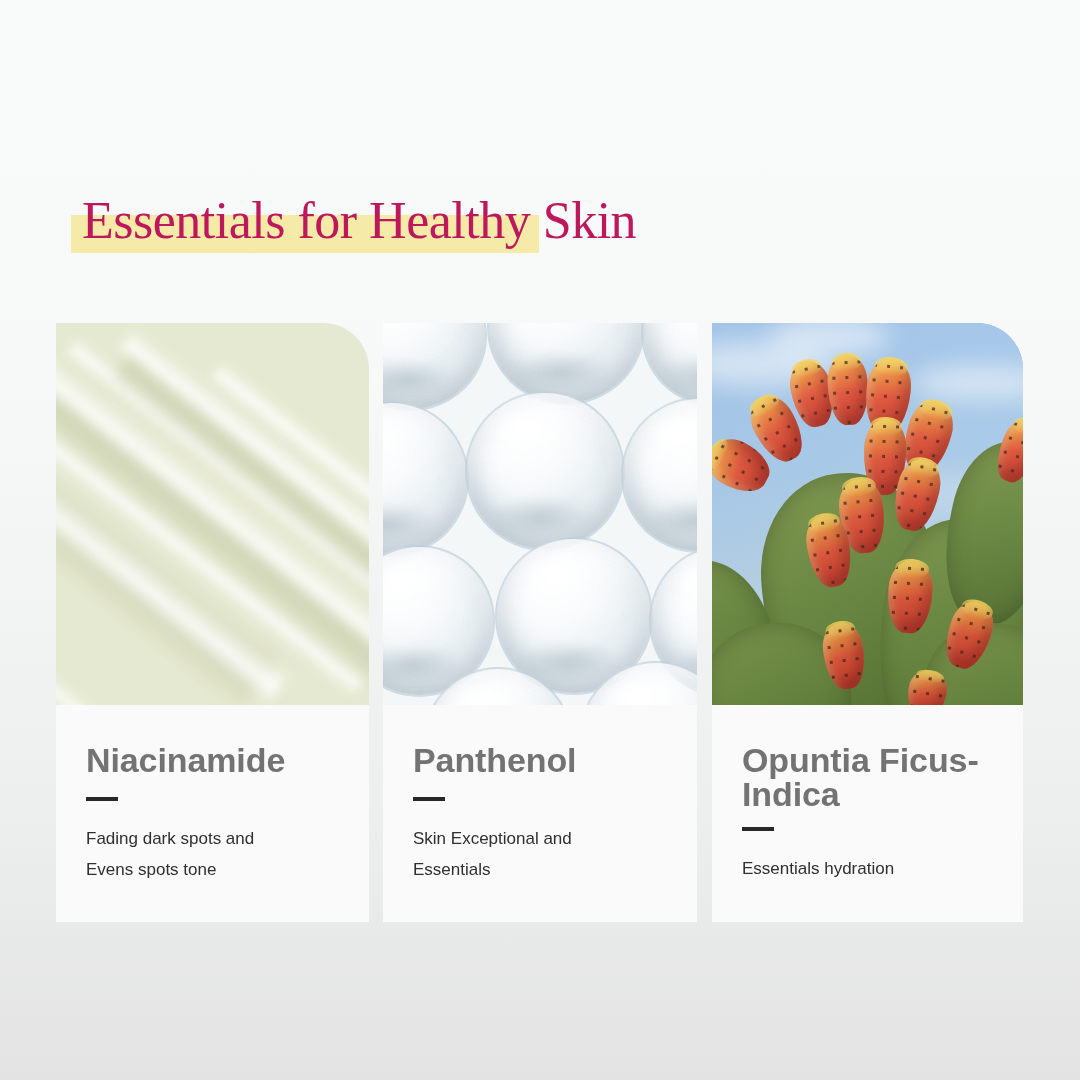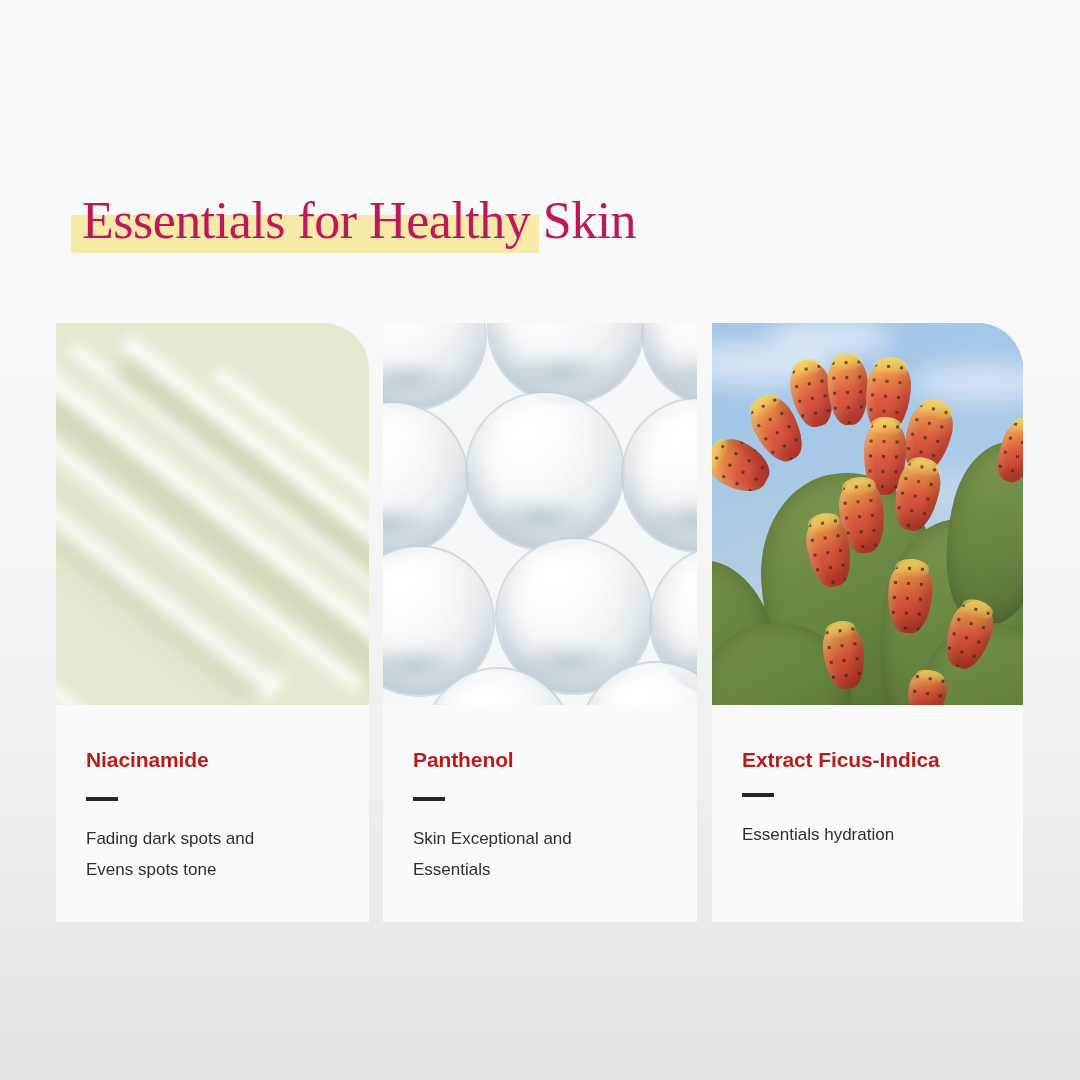--- a/index.html
+++ b/index.html
@@ -42,23 +42,23 @@
   .card-1 .media, .card-3 .media { border-top-right-radius:46px; }
 
   .panel {
     position:absolute; top:382px; left:0; right:0; bottom:0;
     background:#fafafa;
   }
   .panel-inner { padding:38px 26px 0 30px; }
   .card-3 .panel-inner { padding-left:30px; }
 
   .ing-name {
-    font-size:21px;
+    font-size:34px;
     font-weight:600;
-    color:#b91c1c;
+    color:#737373;
     line-height:34px;
     letter-spacing:-0.1px;
   }
   .ing-name .l2 { display:block; padding-left:6px; }
   .rule {
     width:32px; height:4px; background:#272727;
     margin-top:20px;
   }
   .card-3 .rule { margin-top:16px; }
   .ing-desc {
@@ -297,21 +297,21 @@
         <div class="fruit" style="left:196px; top:348px; width:38px; height:46px; transform:rotate(10deg);">
             <div class="tip"></div>
             <div class="dots"></div>
           </div>
         <div class="veil"></div>
       </div>
     </div>
     <div class="panel">
       <div class="panel-inner">
         <div class="ing-name">
-          <span>Extract Ficus-Indica</span>
+          <span>Opuntia Ficus-Indica</span>
         </div>
         <div class="rule"></div>
         <div class="ing-desc">
           <div>Essentials hydration</div>
         </div>
       </div>
     </div>
   </div>
 
 </div>

